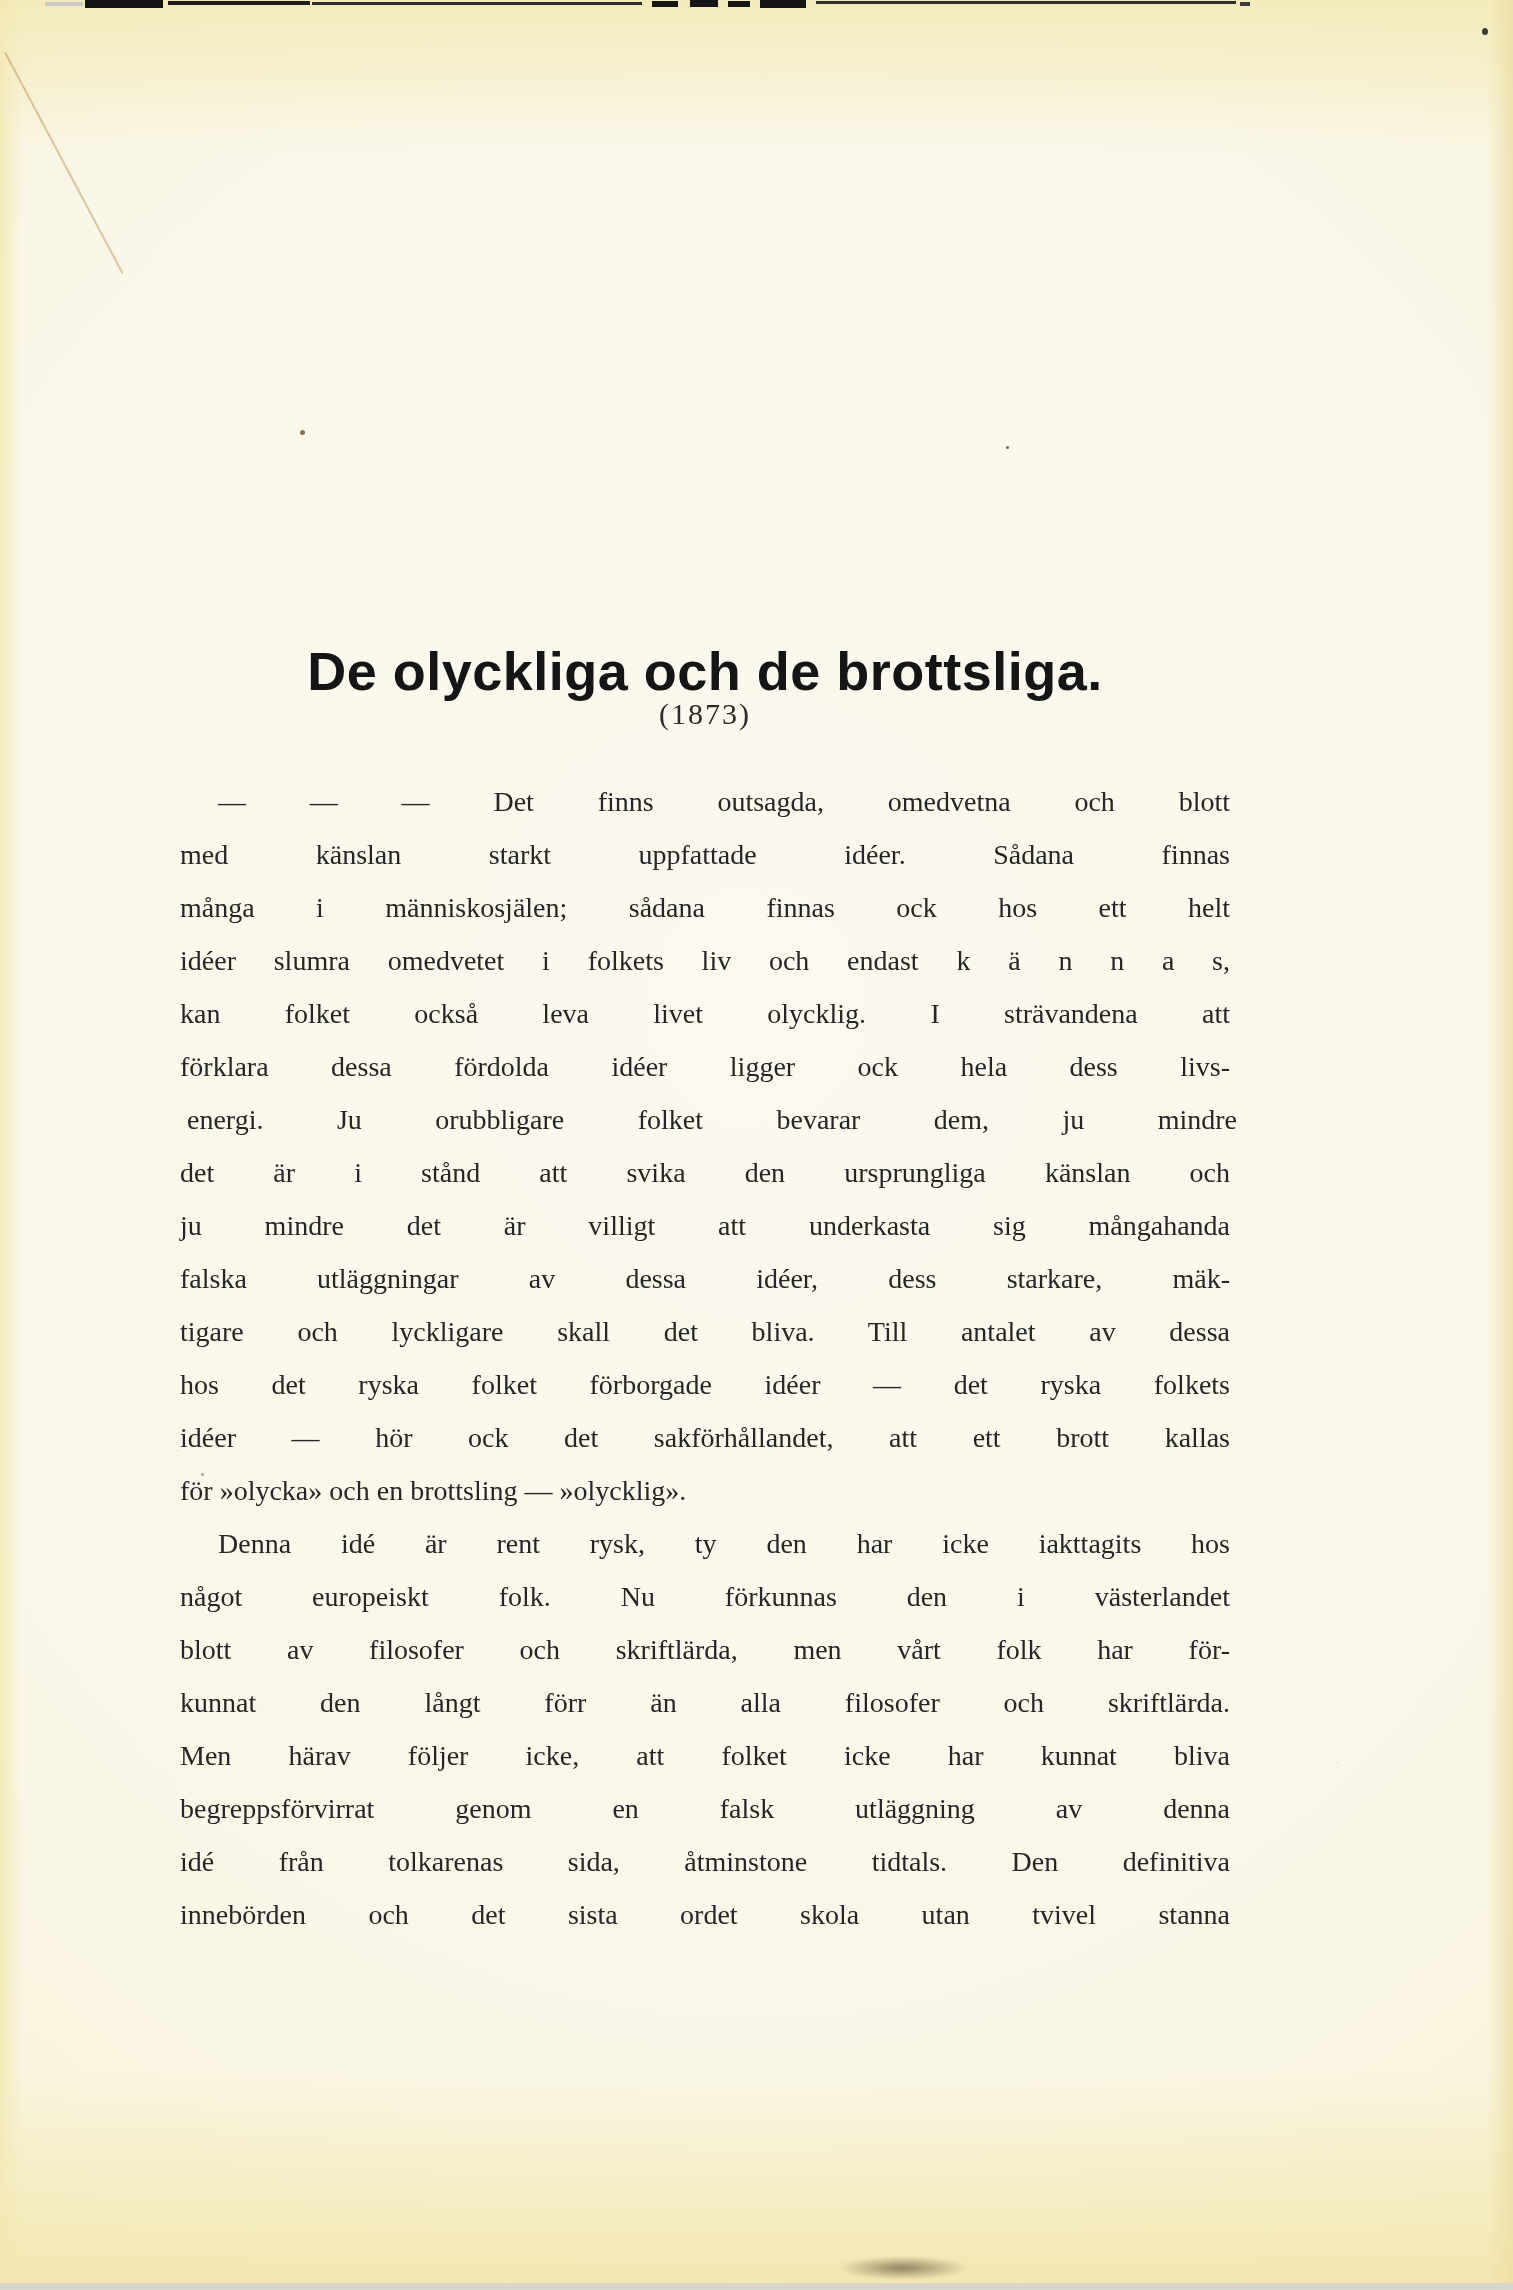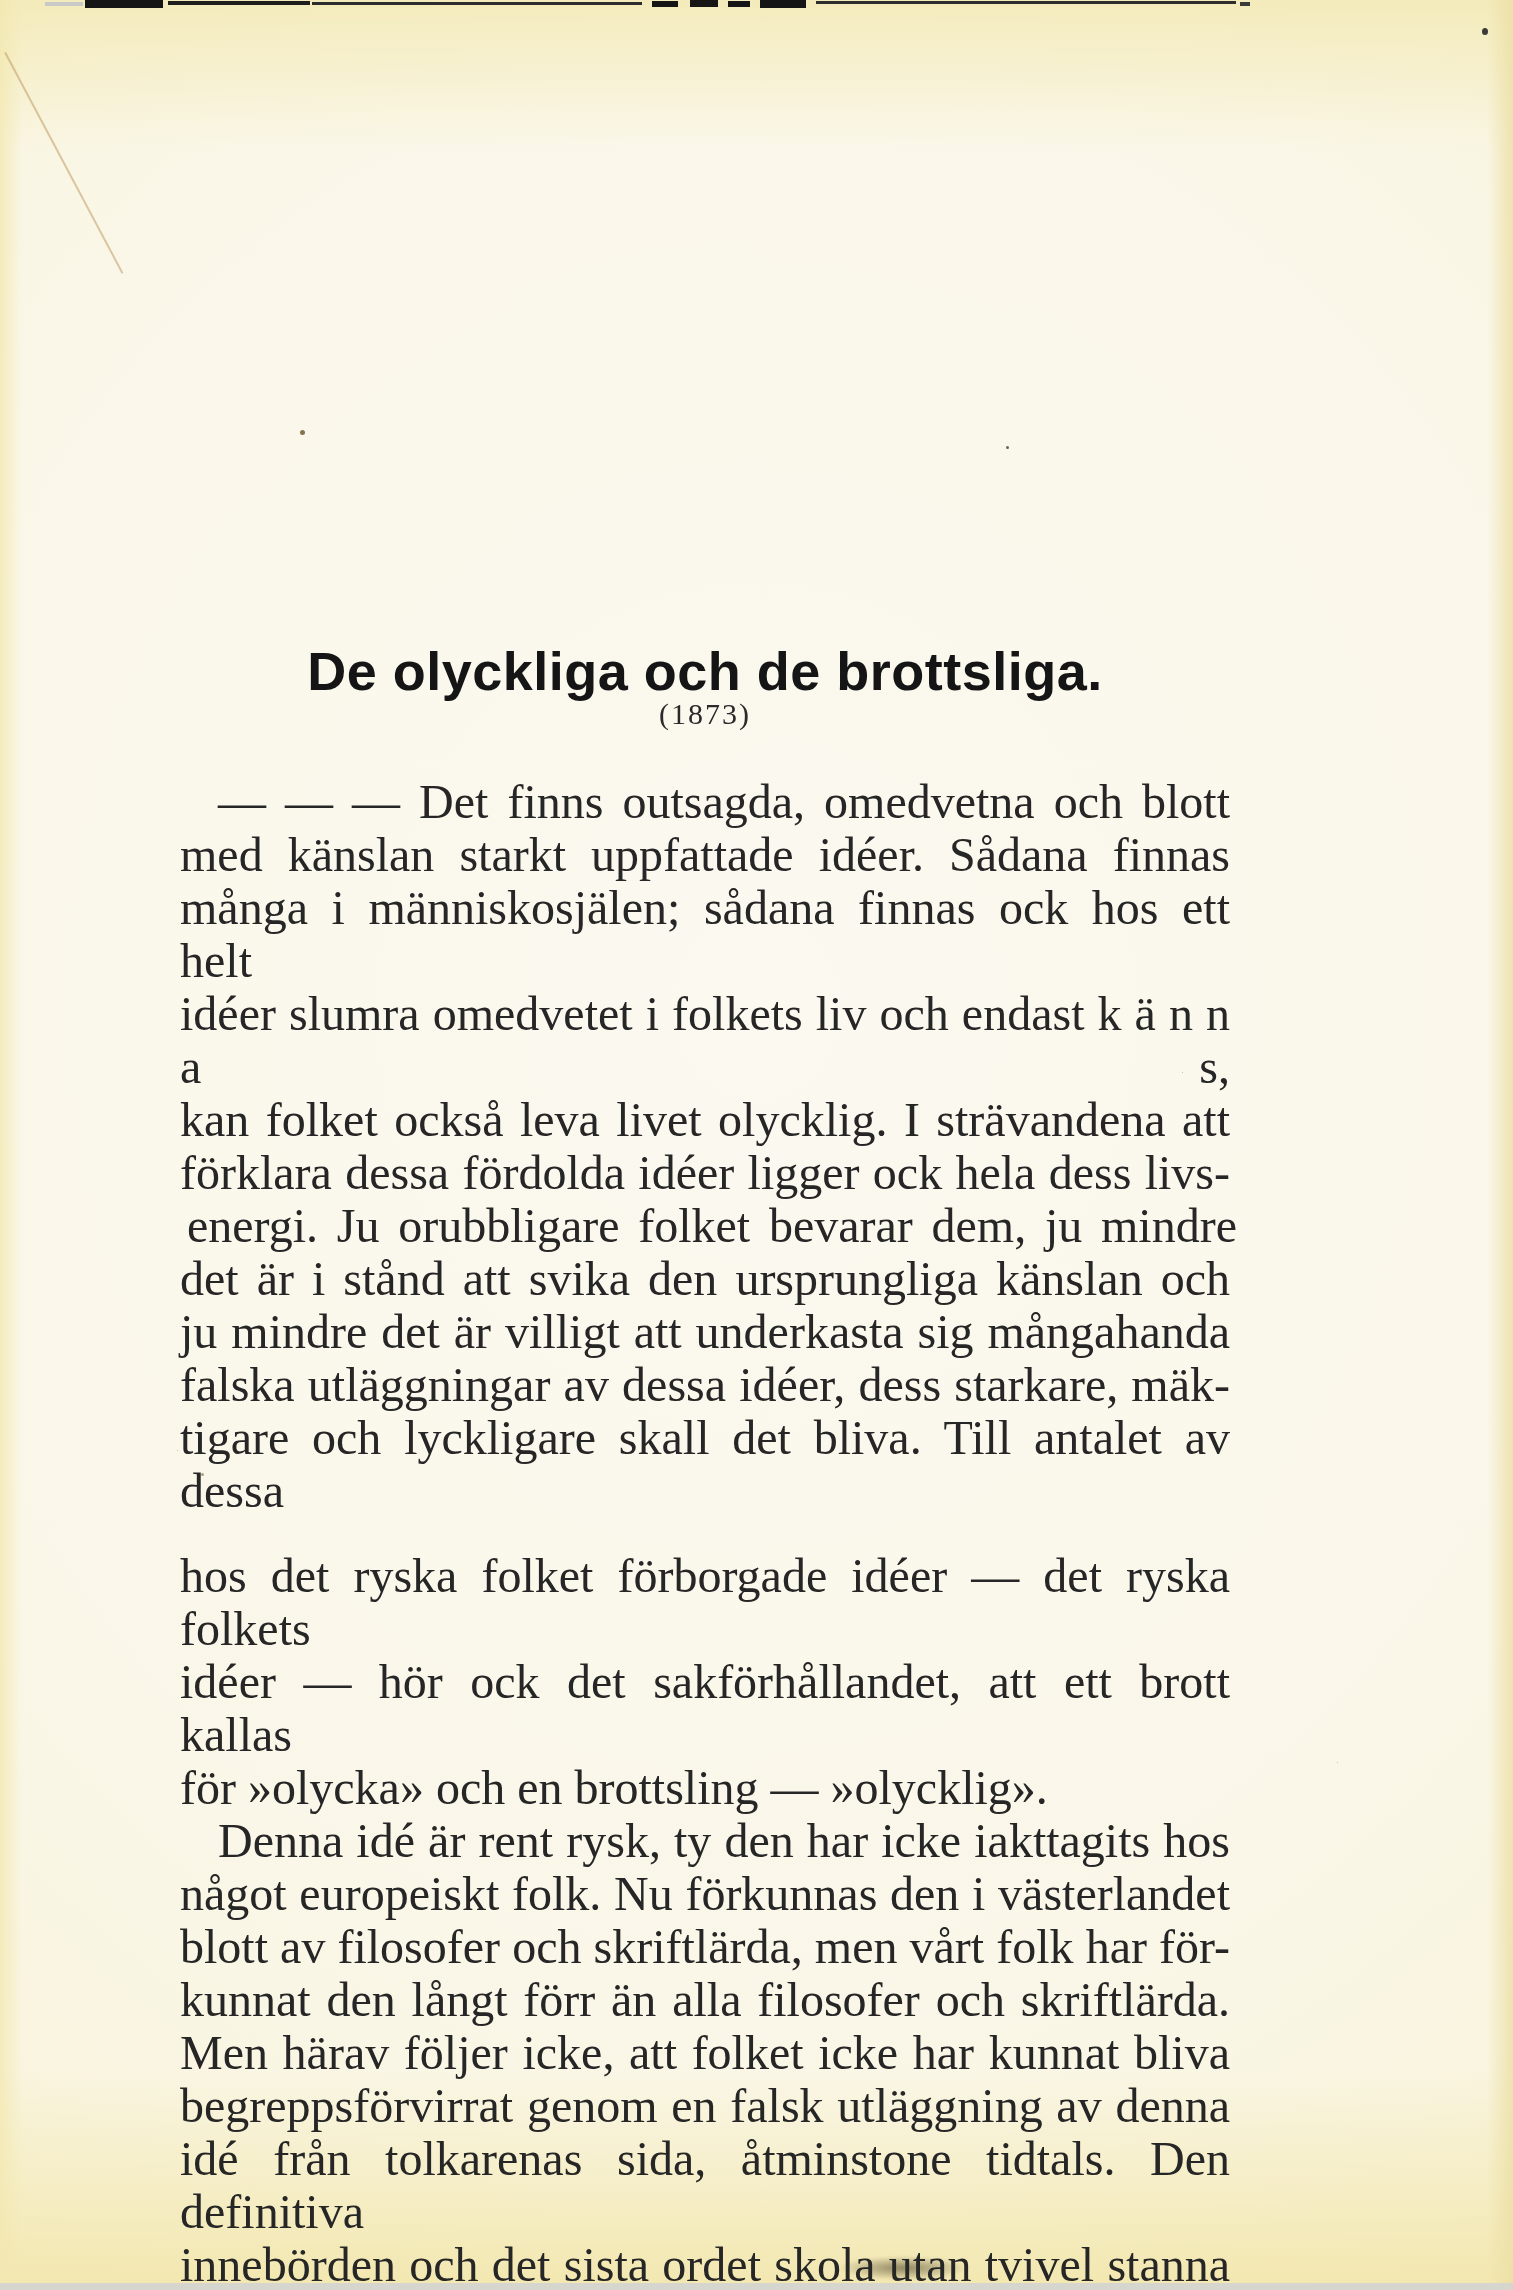--- a/index.html
+++ b/index.html
@@ -77,21 +77,21 @@
     position: absolute; left: 180px; top: 697px; width: 1050px;
     text-align: center;
     font-family: "Liberation Serif", serif;
     font-size: 30px;
     letter-spacing: 2px;
     color: #2a2a2a;
   }
   .body-text {
     position: absolute; left: 180px; top: 775px; width: 1050px;
     font-family: "Liberation Serif", serif;
-    font-size: 48px; line-height: 53px;
+    font-size: 28px; line-height: 53px;
     color: #262626;
   }
   .line { width: 100%; }
   .line.just { text-align: justify; text-align-last: justify; }
 </style>
 </head>
 <body>
 
 <div class="paper"></div>
 <div class="edge-top"></div>
@@ -126,21 +126,21 @@
     <div class="line just" style="text-indent: 0px;">med känslan starkt uppfattade idéer. Sådana finnas</div>
     <div class="line just" style="text-indent: 0px;">många i människosjälen; sådana finnas ock hos ett helt</div>
     <div class="line just" style="text-indent: 0px;">idéer slumra omedvetet i folkets liv och endast k ä n n a s,</div>
     <div class="line just" style="text-indent: 0px;">kan folket också leva livet olycklig. I strävandena att</div>
     <div class="line just" style="text-indent: 0px;">förklara dessa fördolda idéer ligger ock hela dess livs-</div>
     <div class="line just" style="text-indent: 0px; margin-left: 7px;">energi. Ju orubbligare folket bevarar dem, ju mindre</div>
     <div class="line just" style="text-indent: 0px;">det är i stånd att svika den ursprungliga känslan och</div>
     <div class="line just" style="text-indent: 0px;">ju mindre det är villigt att underkasta sig mångahanda</div>
     <div class="line just" style="text-indent: 0px;">falska utläggningar av dessa idéer, dess starkare, mäk-</div>
     <div class="line just" style="text-indent: 0px;">tigare och lyckligare skall det bliva. Till antalet av dessa</div>
-    <div class="line just" style="text-indent: 0px; margin-top: 32px;">hos det ryska folket förborgade idéer — det ryska folkets</div>
+    <div class="line just" style="text-indent: 0px;">hos det ryska folket förborgade idéer — det ryska folkets</div>
     <div class="line just" style="text-indent: 0px;">idéer — hör ock det sakförhållandet, att ett brott kallas</div>
     <div class="line" style="text-indent: 0px;">för »olycka» och en brottsling — »olycklig».</div>
     <div class="line just" style="text-indent: 38px;">Denna idé är rent rysk, ty den har icke iakttagits hos</div>
     <div class="line just" style="text-indent: 0px;">något europeiskt folk. Nu förkunnas den i västerlandet</div>
     <div class="line just" style="text-indent: 0px;">blott av filosofer och skriftlärda, men vårt folk har för-</div>
     <div class="line just" style="text-indent: 0px;">kunnat den långt förr än alla filosofer och skriftlärda.</div>
     <div class="line just" style="text-indent: 0px;">Men härav följer icke, att folket icke har kunnat bliva</div>
     <div class="line just" style="text-indent: 0px;">begreppsförvirrat genom en falsk utläggning av denna</div>
     <div class="line just" style="text-indent: 0px;">idé från tolkarenas sida, åtminstone tidtals. Den definitiva</div>
     <div class="line just" style="text-indent: 0px;">innebörden och det sista ordet skola utan tvivel stanna</div>

